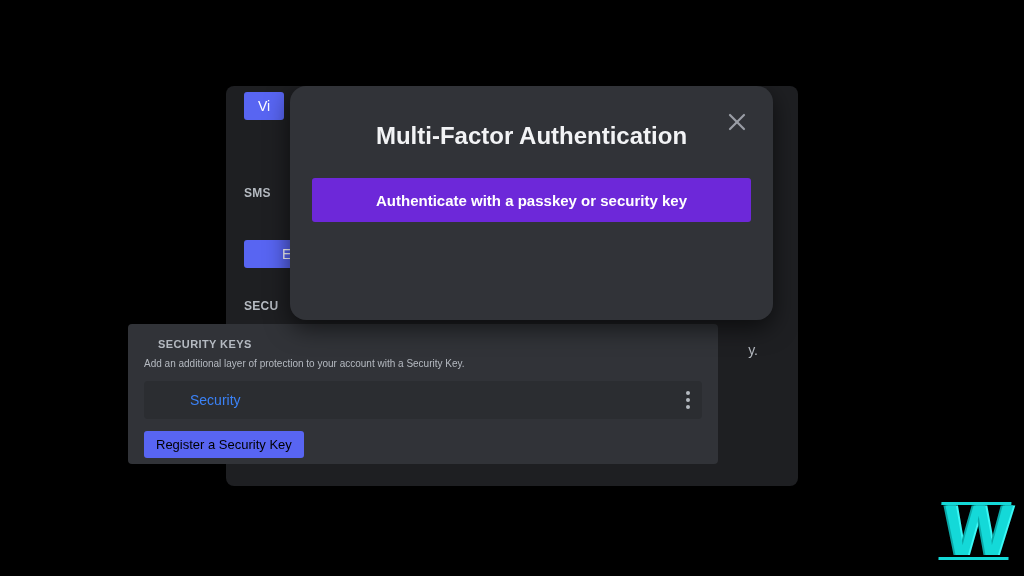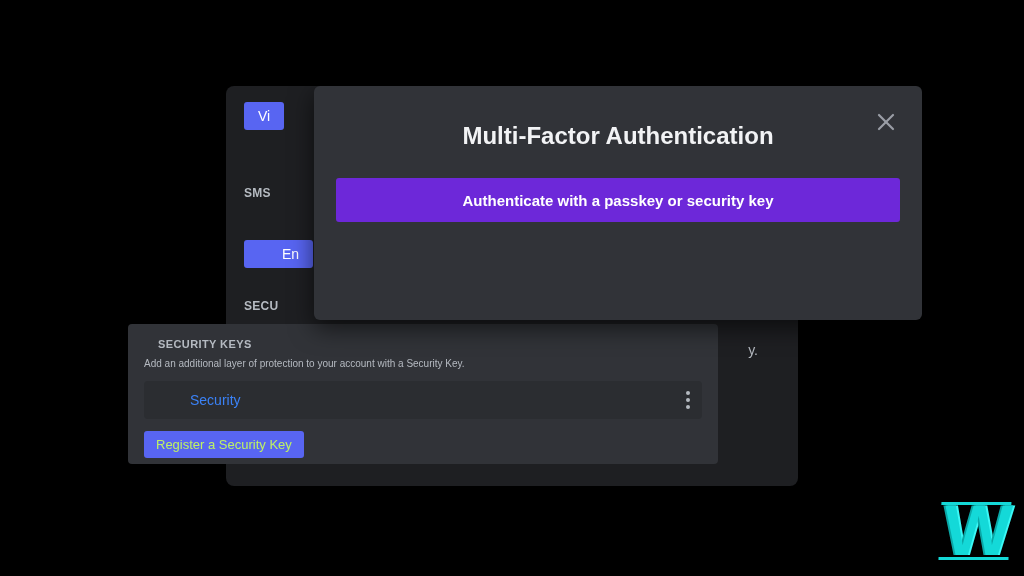--- a/index.html
+++ b/index.html
@@ -27,21 +27,21 @@
     position: absolute;
     background: #5865f2;
     color: #fff;
     border: none;
     border-radius: 3px;
     font-size: 14px;
     font-weight: 500;
     padding: 6px 14px;
     cursor: pointer;
   }
-  .bg-btn.vi { left: 18px; top: 16px; }
+  .bg-btn.vi { left: 18px; top: 6px; }
   .bg-btn.en { left: 18px; top: 154px; padding-left: 38px; }
   .bg-label {
     position: absolute;
     font-size: 12px;
     font-weight: 700;
     letter-spacing: .3px;
     color: #b5bac1;
     text-transform: uppercase;
   }
   .bg-label.sms { left: 18px; top: 100px; }
@@ -113,41 +113,40 @@
     flex-direction: column;
     justify-content: space-between;
     cursor: pointer;
   }
   .dots-icon span {
     width: 4px; height: 4px; background: #b5bac1; border-radius: 50%;
   }
   .register-btn {
     margin-top: 12px;
     background: #5865f2;
-    color: #bef264;
+    color: #000000;
     border: none;
     border-radius: 3px;
     font-size: 13px;
     font-weight: 500;
     padding: 6px 12px;
     cursor: pointer;
   }
 
   
   .modal {
     position: absolute;
     left: 290px;
     top: 86px;
-    width: 608px;
+    width: 483px;
     height: 234px;
     background: #313338;
-    border-radius: 6px;
+    border-radius: 16px;
     box-shadow: 0 8px 24px rgba(0,0,0,.6);
     color: #fff;
-    margin-left: 24px;
   }
   .modal-title {
     position: absolute;
     top: 36px;
     left: 0; right: 0;
     text-align: center;
     font-size: 24px;
     font-weight: 700;
     color: #f2f3f5;
   }

